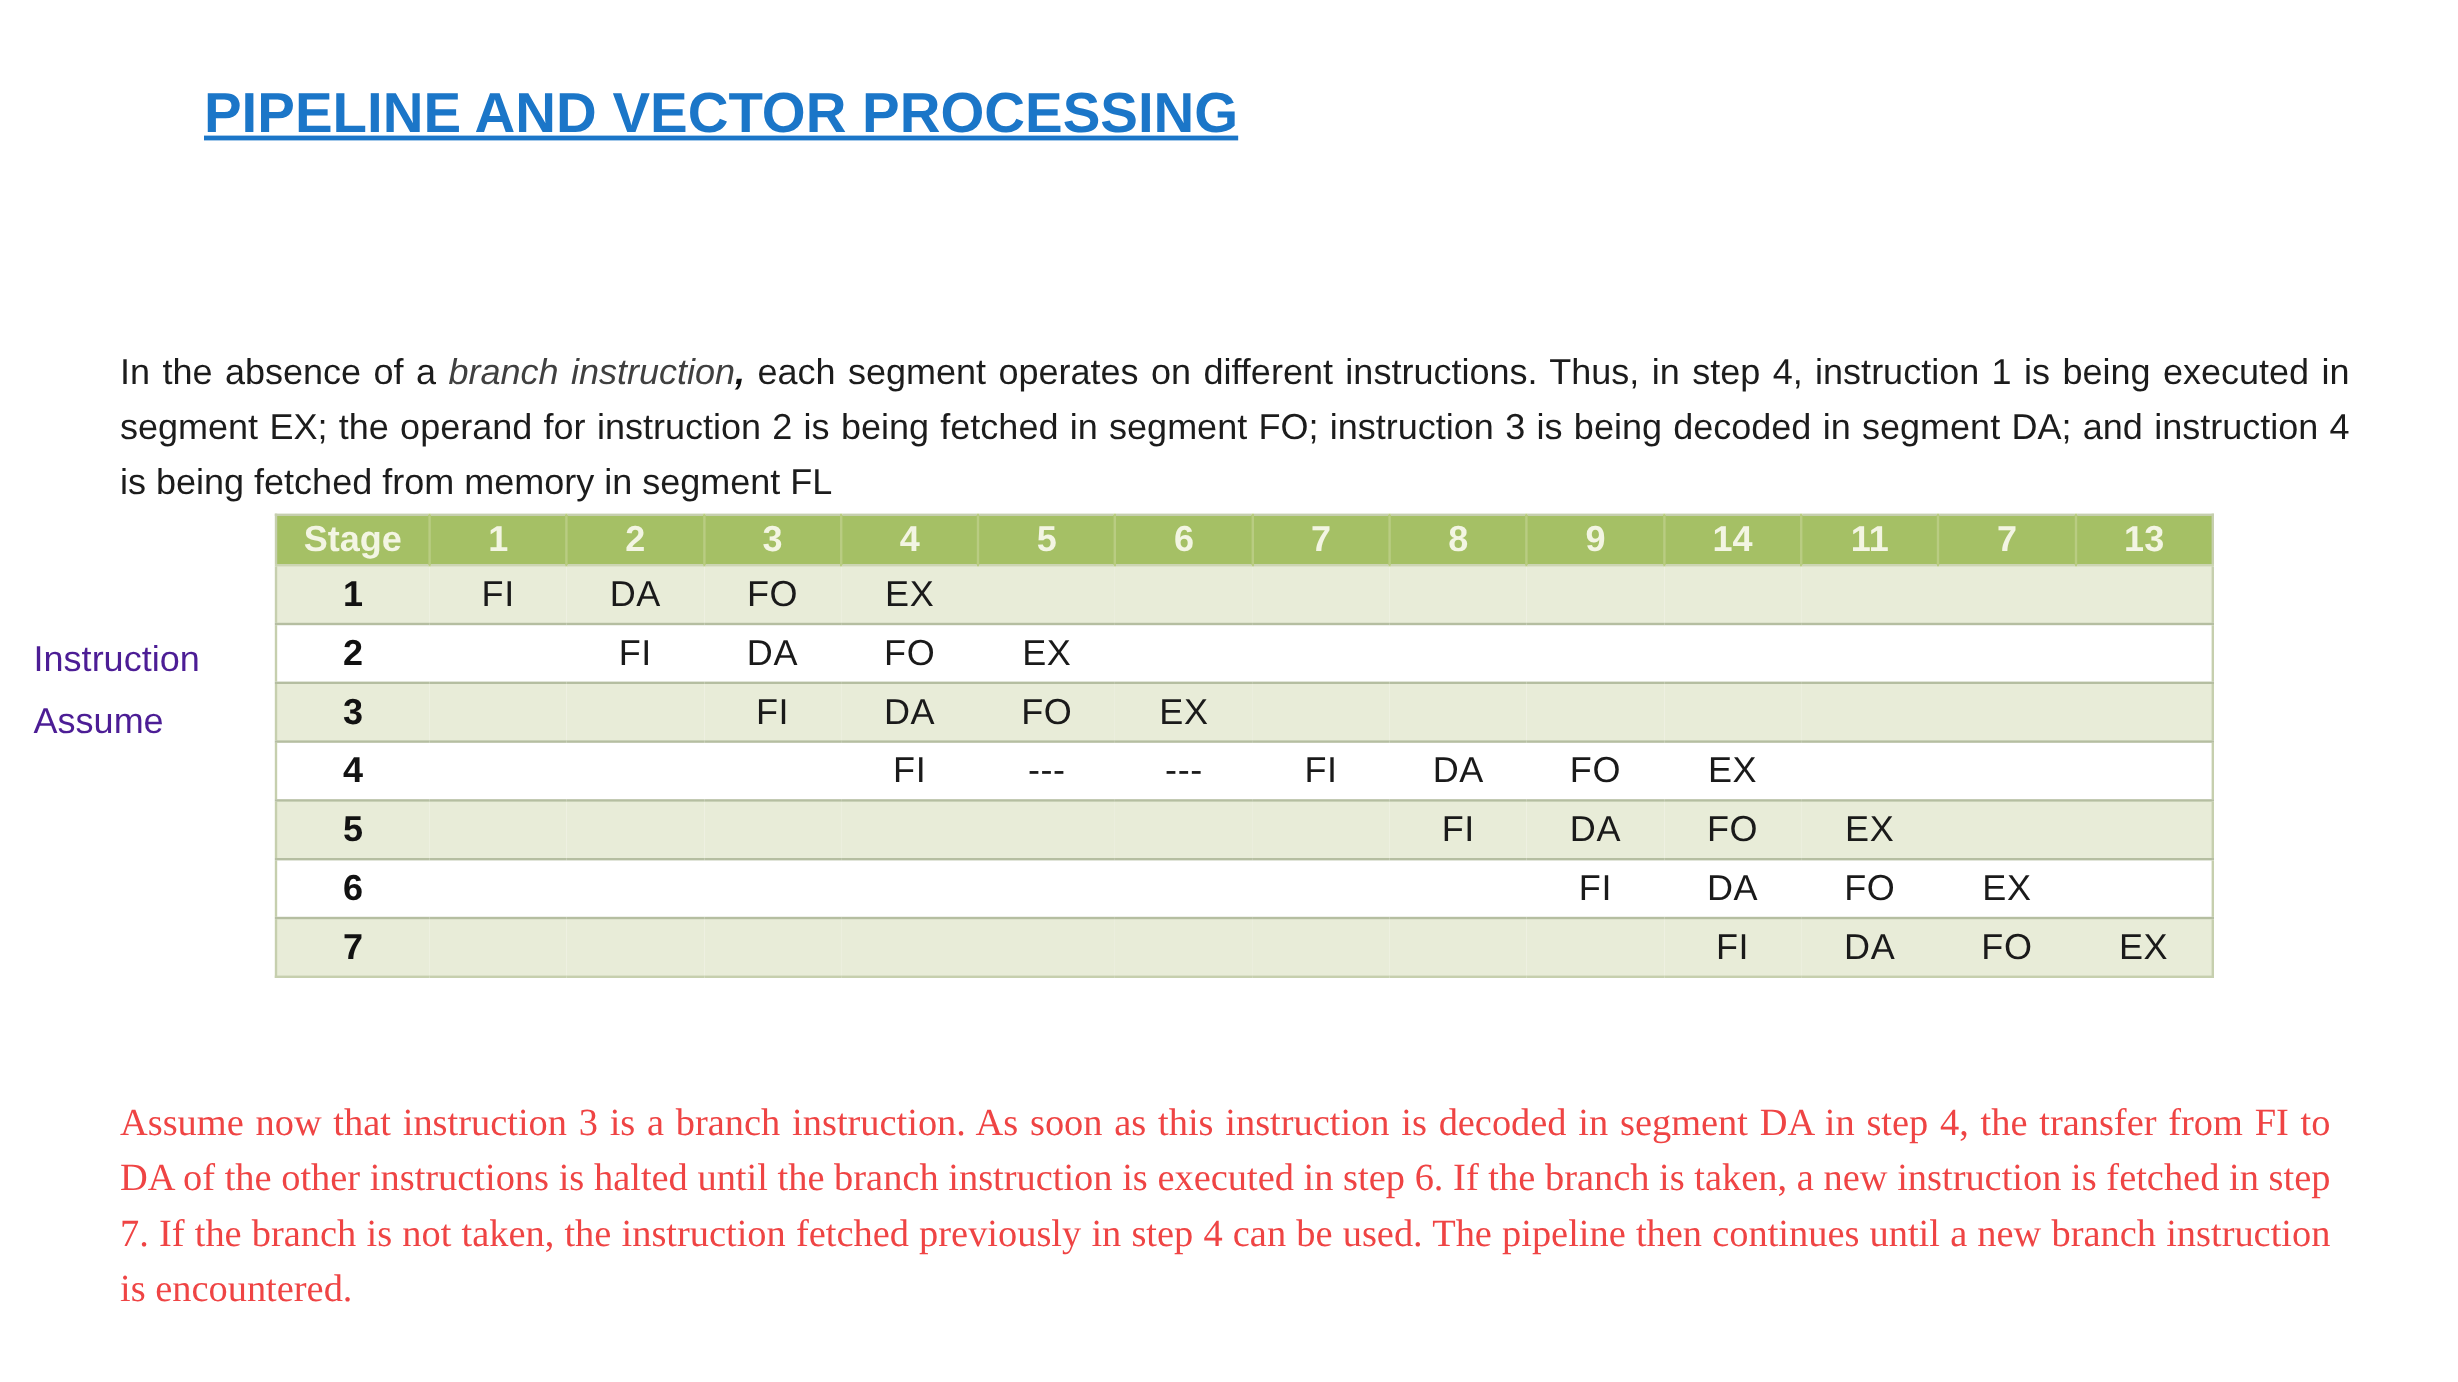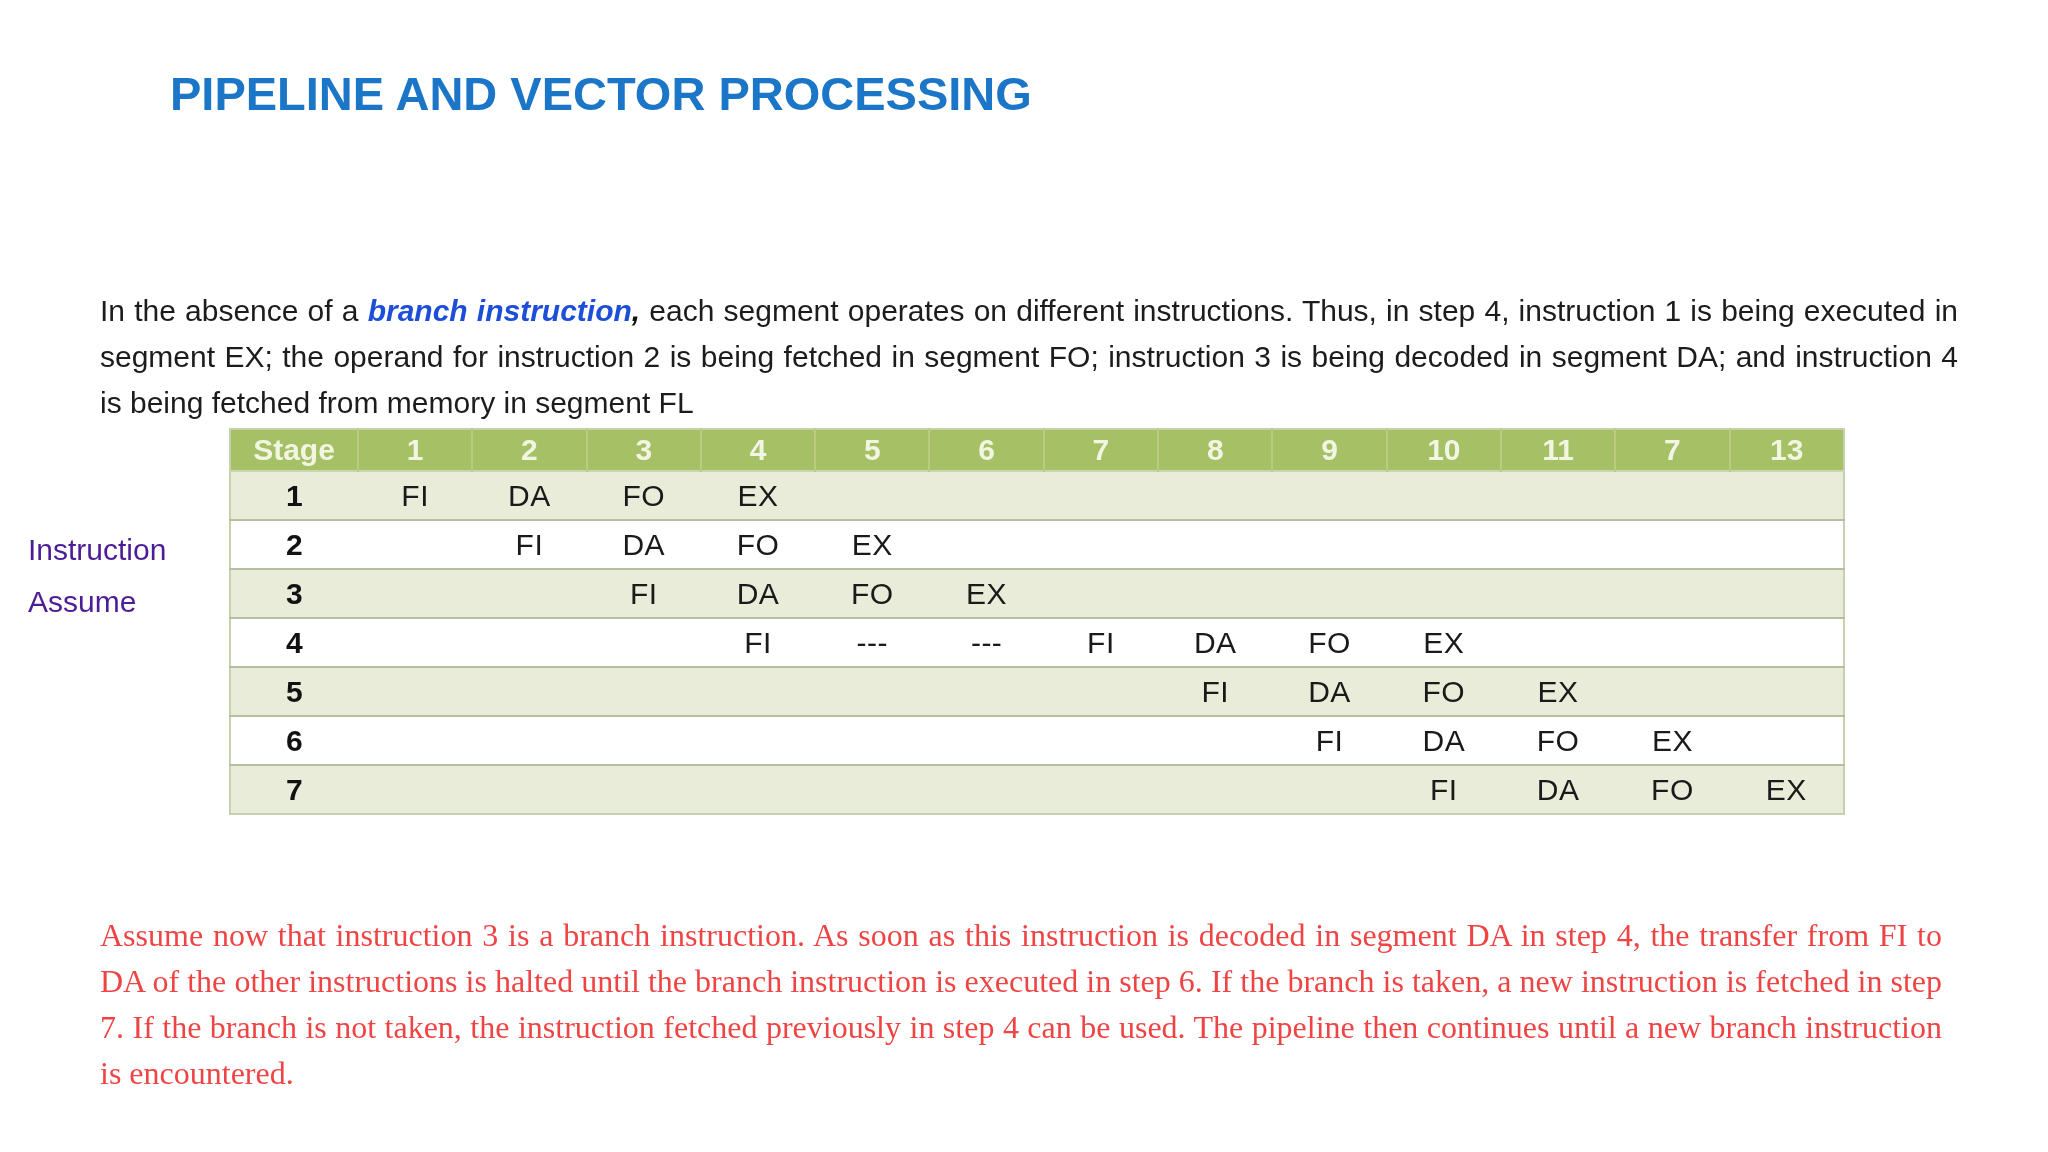--- a/index.html
+++ b/index.html
@@ -16,20 +16,21 @@
   .title {
     position: absolute;
     left: 170px;
     top: 68px;
     font-size: 47px;
     font-weight: bold;
     letter-spacing: 0px;
     color: #1b76c8;
     white-space: nowrap;
     line-height: 1.1;
+    text-decoration: underline;
   }
 
   .heading {
     position: absolute;
     left: 256px;
     top: 160px;
     display: flex;
     align-items: center;
     gap: 32px;
   }
@@ -45,22 +46,22 @@
     position: absolute;
     left: 100px;
     top: 258px;
     width: 1858px;
     font-size: 30px;
     line-height: 46px;
     text-align: justify;
     color: #1c1c1c;
   }
   .para1 .hl {
-    color: #1d4ed8;
-    font-weight: bold;
+    color: #404040;
+    font-weight: normal;
     font-style: italic;
     margin-top: 39px;
   }
   .para1 .hl-comma {
     color: #111111;
     font-weight: bold;
     font-style: italic;
   }
 
   .side-label {
@@ -151,21 +152,21 @@
           <th>Stage</th>
           <th>1</th>
           <th>2</th>
           <th>3</th>
           <th>4</th>
           <th>5</th>
           <th>6</th>
           <th>7</th>
           <th>8</th>
           <th>9</th>
-          <th>10</th>
+          <th>14</th>
           <th>11</th>
           <th>7</th>
           <th>13</th>
         </tr>
       </thead>
       <tbody>
           <tr class="row-green">
             <td class="stage-cell">1</td>
             <td>FI</td>
             <td>DA</td>

